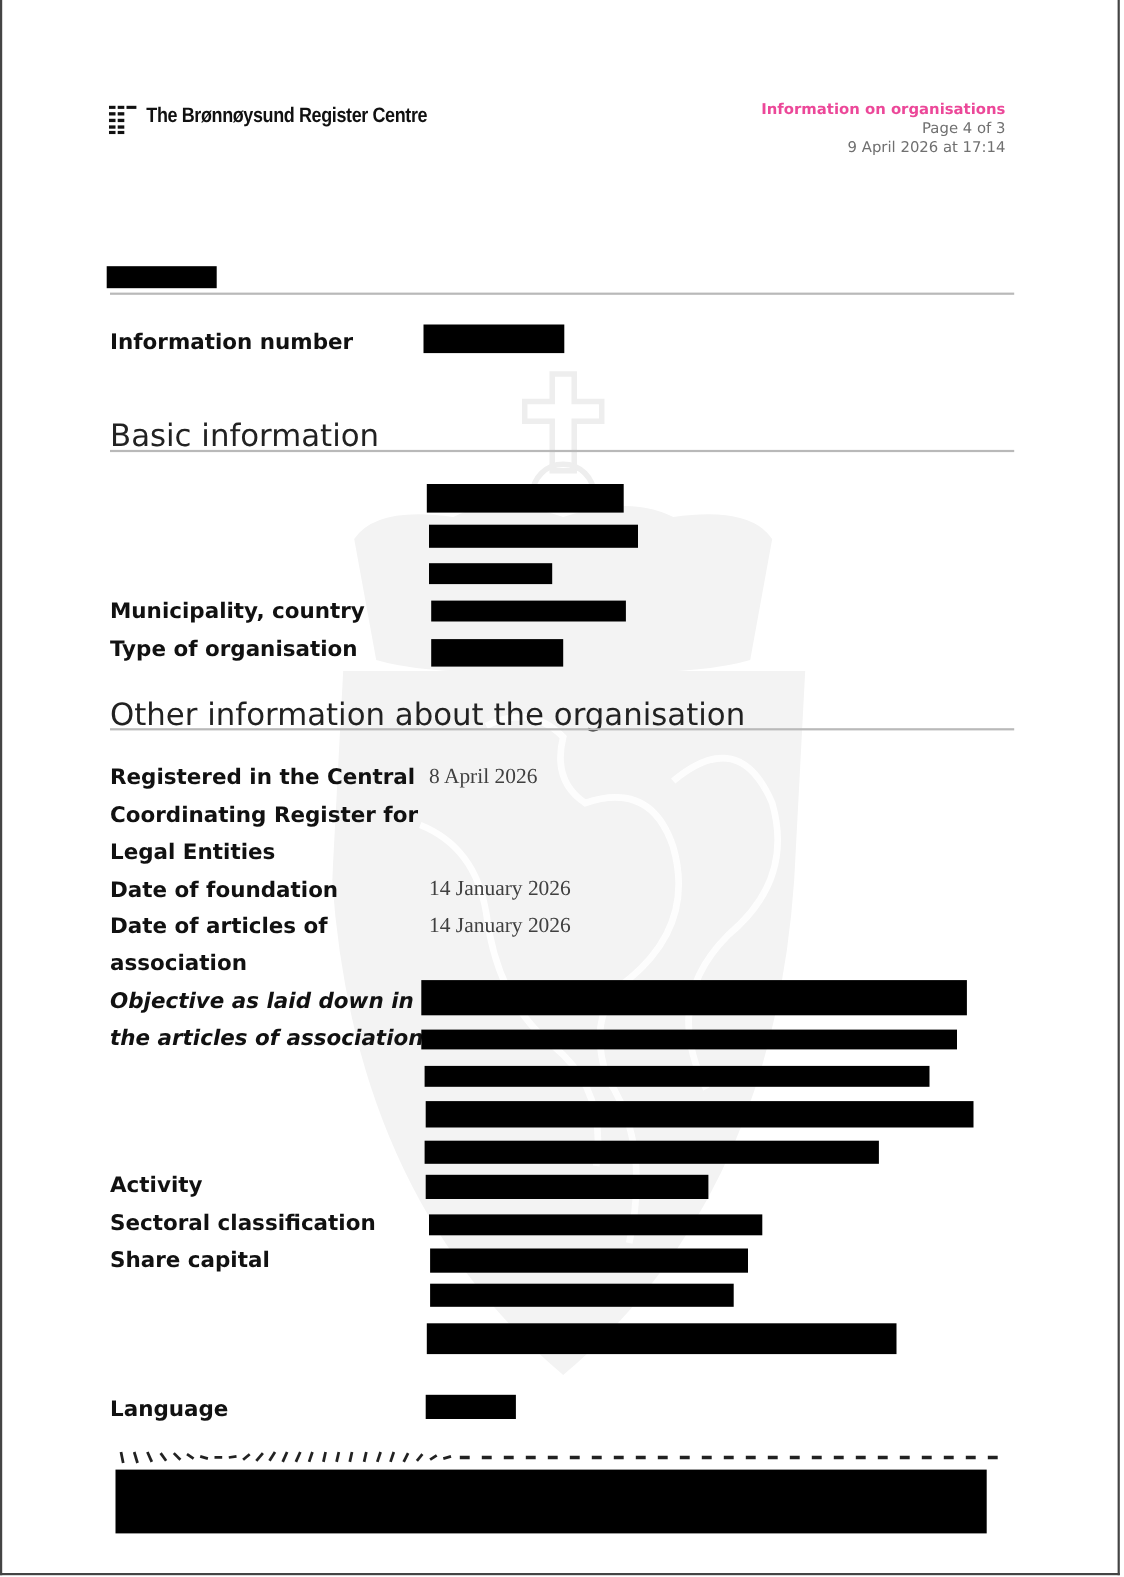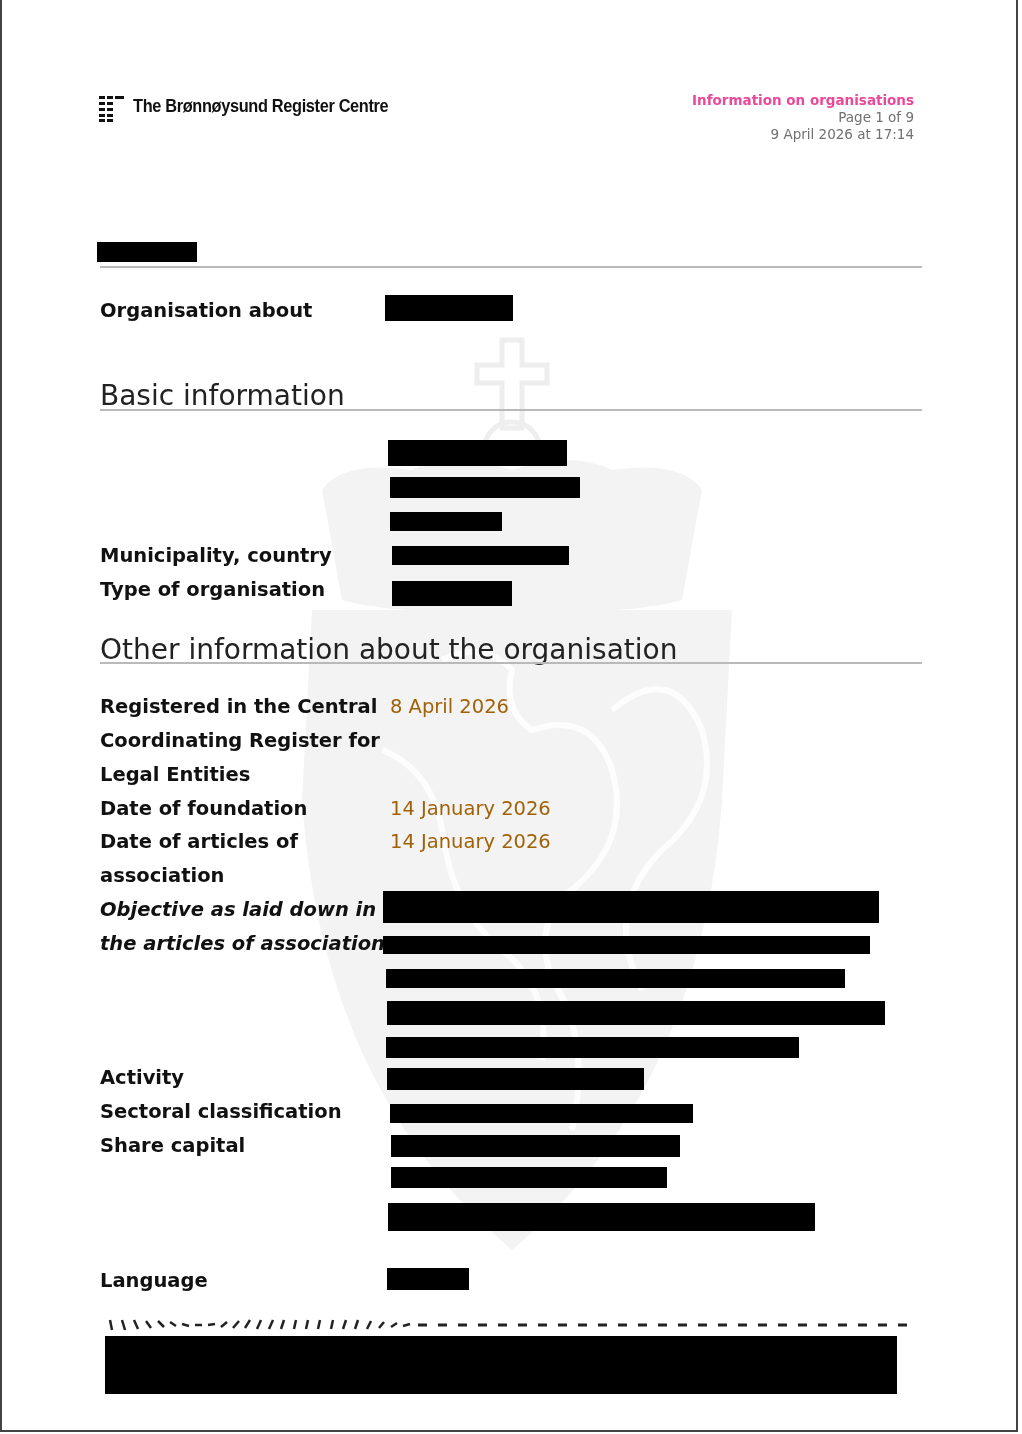--- a/index.html
+++ b/index.html
@@ -15,21 +15,21 @@
                letter-spacing: -0.4px; transform: scaleX(0.86); transform-origin: left bottom;
                white-space: nowrap; line-height: 20px; color: #111; }
   .header-right { position: absolute; right: 102px; top: 92px; text-align: right; z-index: 2;
                   font-size: 13.5px; line-height: 17px; color: #707070; }
   .header-right .doc-title { font-weight: bold; color: #ec4899; }
   .redact { position: absolute; background: #000; z-index: 3; }
   .rule { position: absolute; left: 98px; width: 822px; height: 0; border-top: 2px solid #b9b9b9; z-index: 2; }
   .section-title { position: absolute; left: 98px; font-size: 28px; color: #222; z-index: 2; white-space: nowrap; }
   .label { position: absolute; left: 98px; font-size: 19.5px; font-weight: bold; line-height: 34px;
            color: #111; z-index: 2; white-space: nowrap; }
-  .value { position: absolute; left: 388px; font-size: 19.5px; line-height: 34px; color: #a16207; z-index: 2; white-space: nowrap; }
+  .value { position: absolute; left: 388px; font-size: 19.5px; line-height: 34px; color: #404040; z-index: 2; white-space: nowrap; font-family: Liberation Serif, serif; }
   .sep-dashes { position: absolute; left: 104px; top: 1316px; width: 812px; height: 18px; z-index: 2; }
 </style>
 </head>
 <body>
 
 <div class="page">
 
   <svg class="watermark" viewBox="0 0 440 930">
     <g fill="none" stroke="#eeeeee" stroke-width="5">
       <path d="M200 10 h20 v25 h25 v18 h-25 v45 h-20 v-45 h-25 v-18 h25 z"></path>
@@ -60,28 +60,28 @@
           <rect x="8" y="18" width="6" height="3"></rect>
         <rect x="0" y="23" width="6" height="3"></rect>
           <rect x="8" y="23" width="6" height="3"></rect>
       </g>
     </svg>
     <span class="logo-text">The Brønnøysund Register Centre</span>
   </div>
 
   <div class="header-right">
     <div class="doc-title">Information on organisations</div>
-    <div>Page 1 of 9</div>
+    <div>Page 4 of 3</div>
     <div>9 April 2026 at 17:14</div>
   </div>
 
   <div class="redact" style="left:95px; top:242px; width:100px; height:20px;"></div>
   <div class="rule" style="top:266px;"></div>
 
-  <div class="label" style="top:294px;">Organisation about</div>
+  <div class="label" style="top:294px;">Information number</div>
   <div class="redact" style="left:383px; top:295px; width:128px; height:26px;"></div>
 
   <div class="section-title" style="top:379px;">Basic information</div>
   <div class="rule" style="top:409px;"></div>
 
   <div class="redact" style="left:386px; top:440px; width:179px; height:26px;"></div>
   <div class="redact" style="left:388px; top:477px; width:190px; height:21px;"></div>
   <div class="redact" style="left:388px; top:512px; width:112px; height:19px;"></div>
 
   <div class="label" style="top:539px;">Municipality, country</div>

